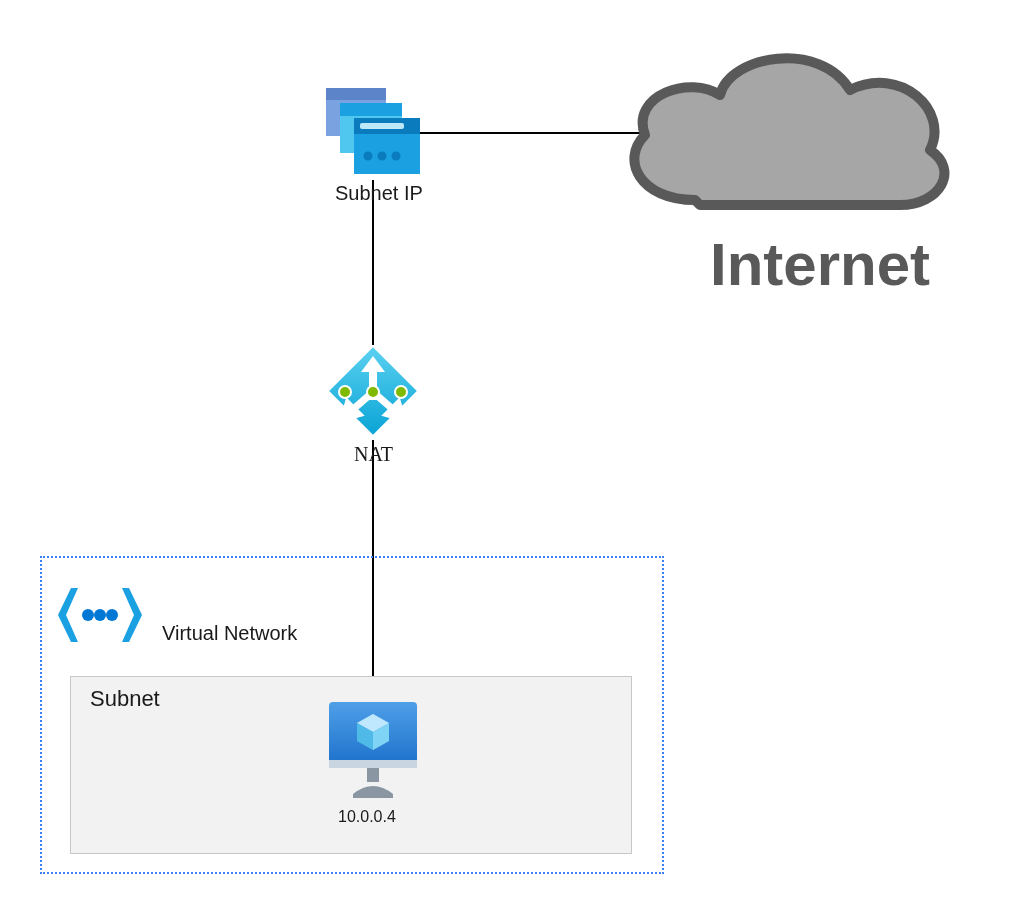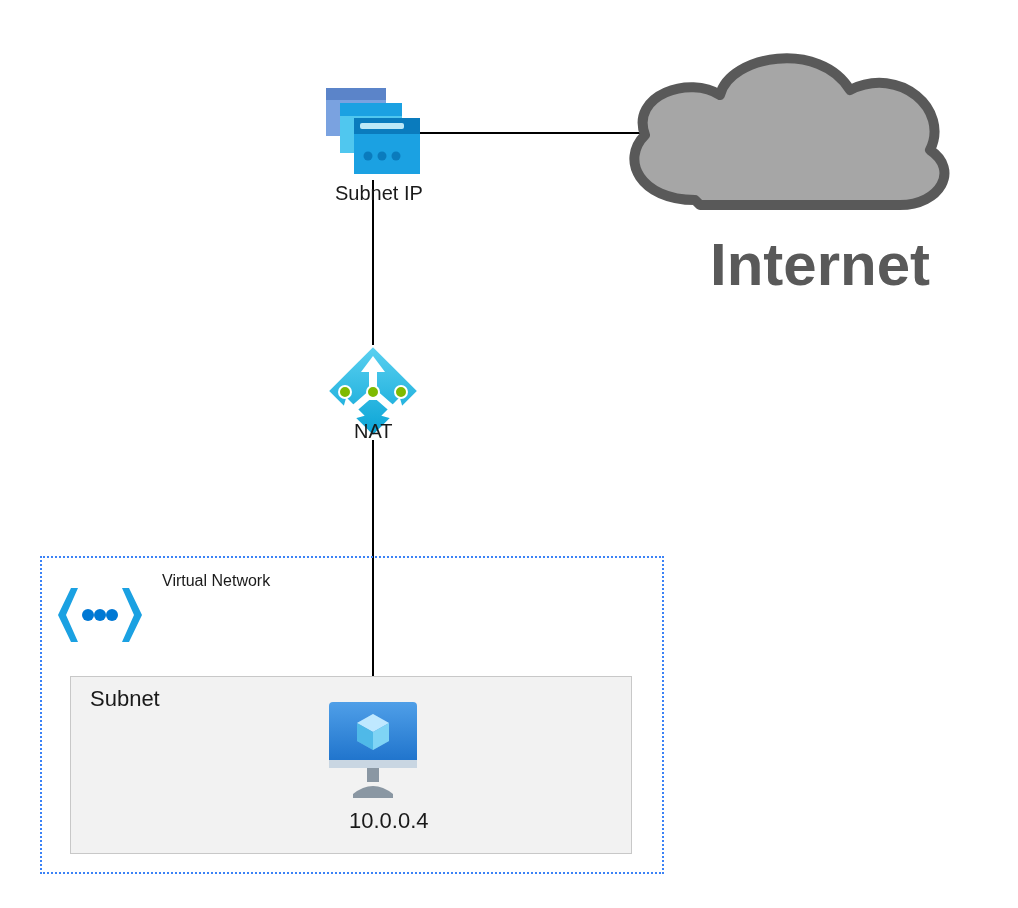--- a/index.html
+++ b/index.html
@@ -109,38 +109,38 @@
       <polygon points="80,78 66,74 76,64"></polygon>
     </g>
 
     <g fill="#7fba00" stroke="#ffffff" stroke-width="2">
       <circle cx="51" cy="52" r="6"></circle>
       <circle cx="23" cy="52" r="6"></circle>
       <circle cx="79" cy="52" r="6"></circle>
     </g>
   </svg>
 </div>
-<div class="label" style="left:354px; top:420px;">NAT</div>
+<div class="label" style="left:354px; top:443px;font-family:Liberation Serif, serif;">NAT</div>
 
 <div class="vnet-box" style="left:40px; top:556px; width:620px; height:314px;"></div>
 
 <div class="node" style="left:58px; top:584px;">
   <svg width="84" height="63" viewBox="0 0 84 63">
     <g fill="#1ba1e2">
       <path d="M20 4 L8 31 L20 58 L13 58 L0 31 L13 4 Z"></path>
       <path d="M64 4 L76 31 L64 58 L71 58 L84 31 L71 4 Z"></path>
     </g>
     <g fill="#0078d4">
       <circle cx="30" cy="31" r="6"></circle>
       <circle cx="42" cy="31" r="6"></circle>
       <circle cx="54" cy="31" r="6"></circle>
     </g>
   </svg>
 </div>
-<div class="label" style="left:162px; top:572px; font-size:16px;">Virtual Network</div>
+<div class="label" style="left:162px; top:622px; font-size:20px;">Virtual Network</div>
 
 <div class="subnet-box" style="left:70px; top:676px; width:560px; height:176px;"></div>
 <div class="label" style="left:90px; top:686px; font-size:22px;">Subnet</div>
 
 <div class="node" style="left:323px; top:698px;">
   <svg width="100" height="108" viewBox="0 0 100 108">
     <defs>
       <linearGradient id="mon" x1="0" y1="0" x2="0" y2="1">
         <stop offset="0%" stop-color="#4f9fe8"></stop>
         <stop offset="100%" stop-color="#1a6fc9"></stop>
@@ -154,13 +154,13 @@
     <path d="M30 96 Q50 80 70 96 L70 100 L30 100 Z" fill="#8a97a3"></path>
 
     <g transform="translate(50,34)">
       <polygon points="0,-18 16,-9 16,9 0,18 -16,9 -16,-9" fill="#ffffff" opacity="0.22"></polygon>
       <polygon points="0,-18 16,-9 0,0 -16,-9" fill="#bfe8ff"></polygon>
       <polygon points="0,0 16,-9 16,9 0,18" fill="#7fd4f5"></polygon>
       <polygon points="0,0 -16,-9 -16,9 0,18" fill="#4fb9e8"></polygon>
     </g>
   </svg>
 </div>
-<div class="label" style="left:338px; top:808px; font-size:22px;margin-left:11px;">10.0.0.4</div>
+<div class="label" style="left:338px; top:808px; font-size:16px;">10.0.0.4</div>
 
 </body></html>

